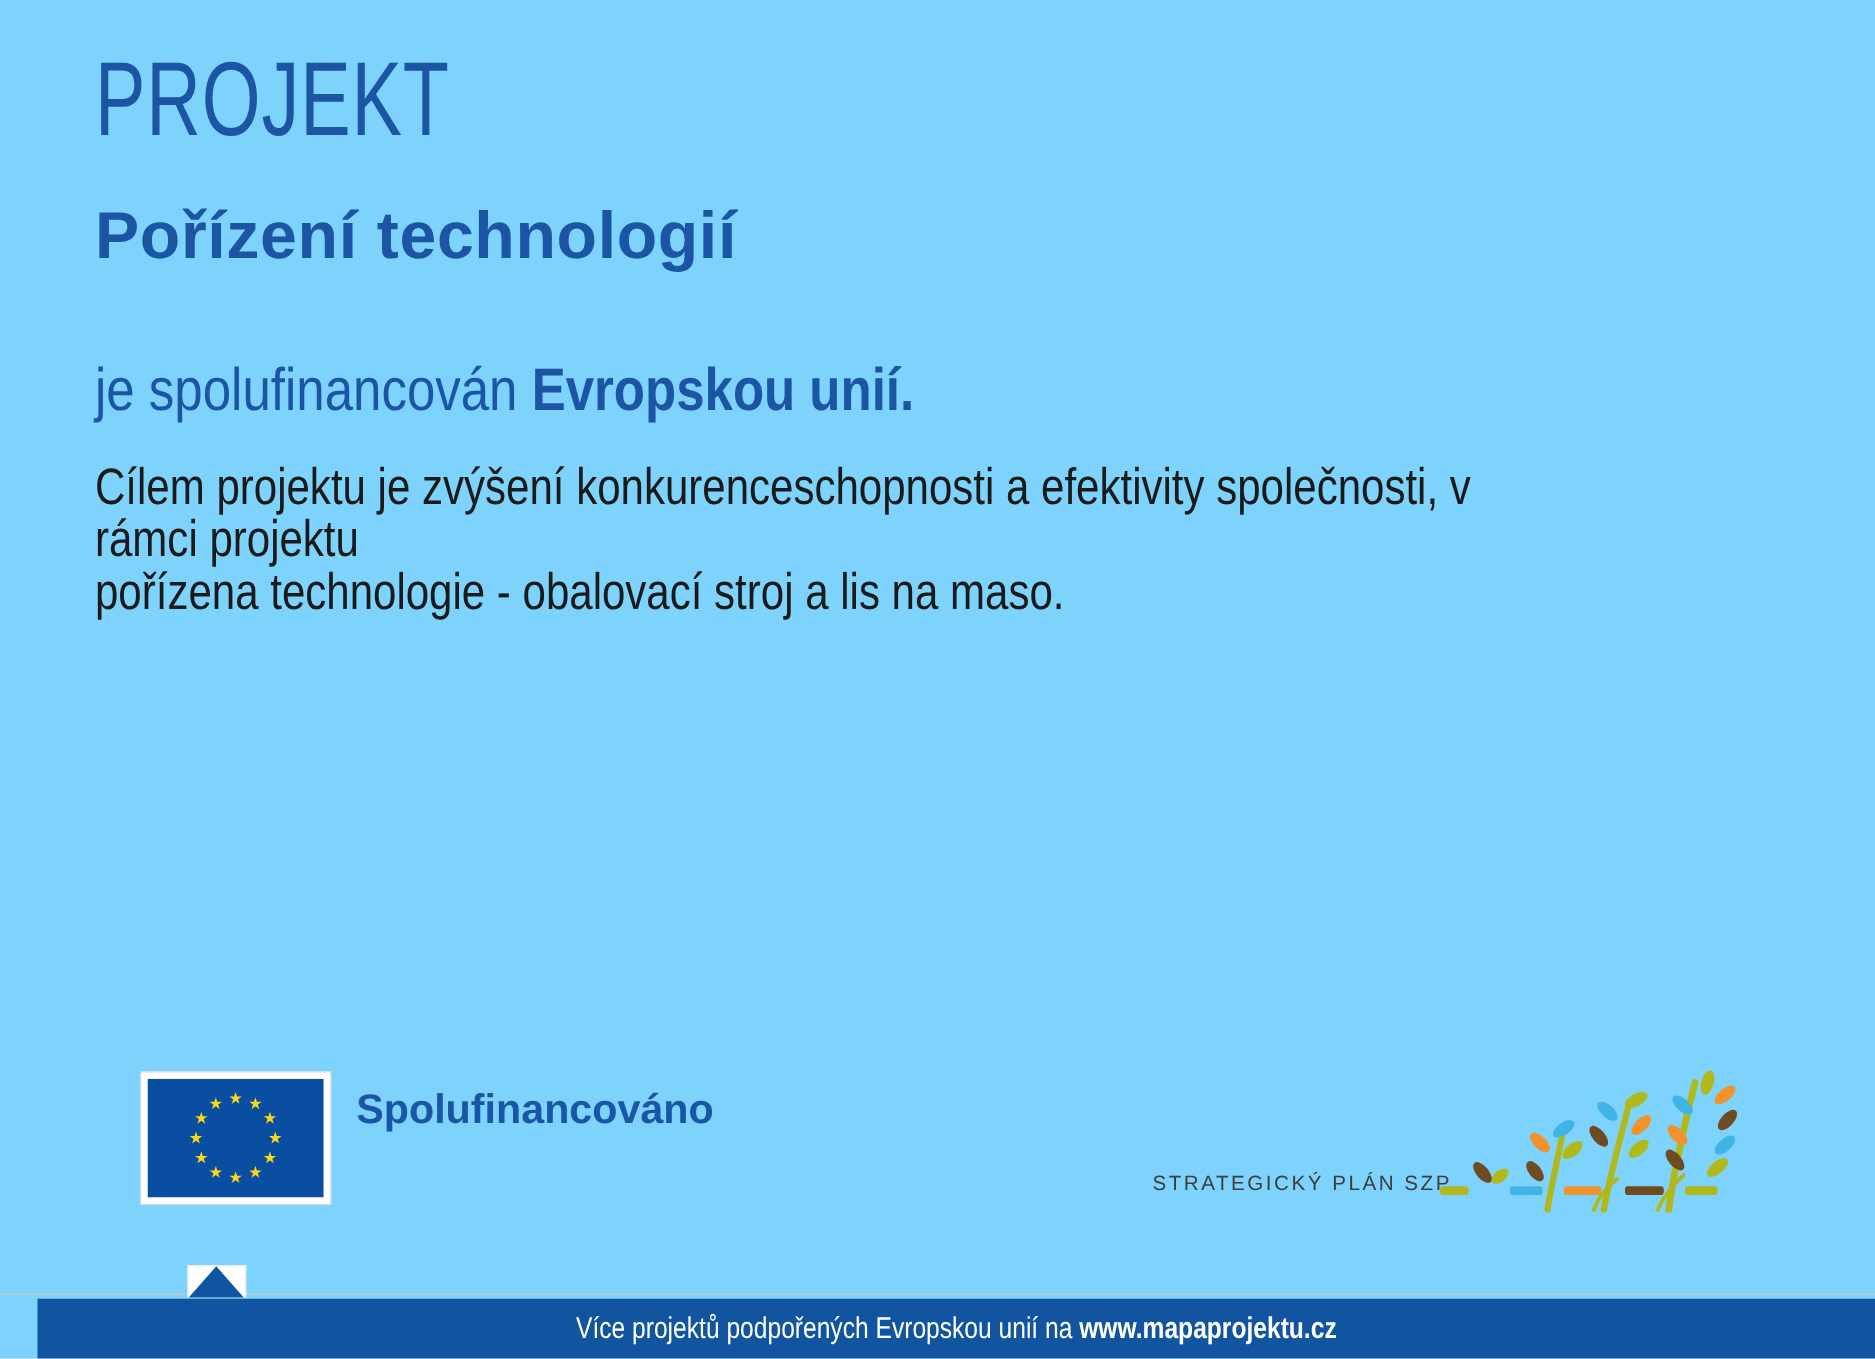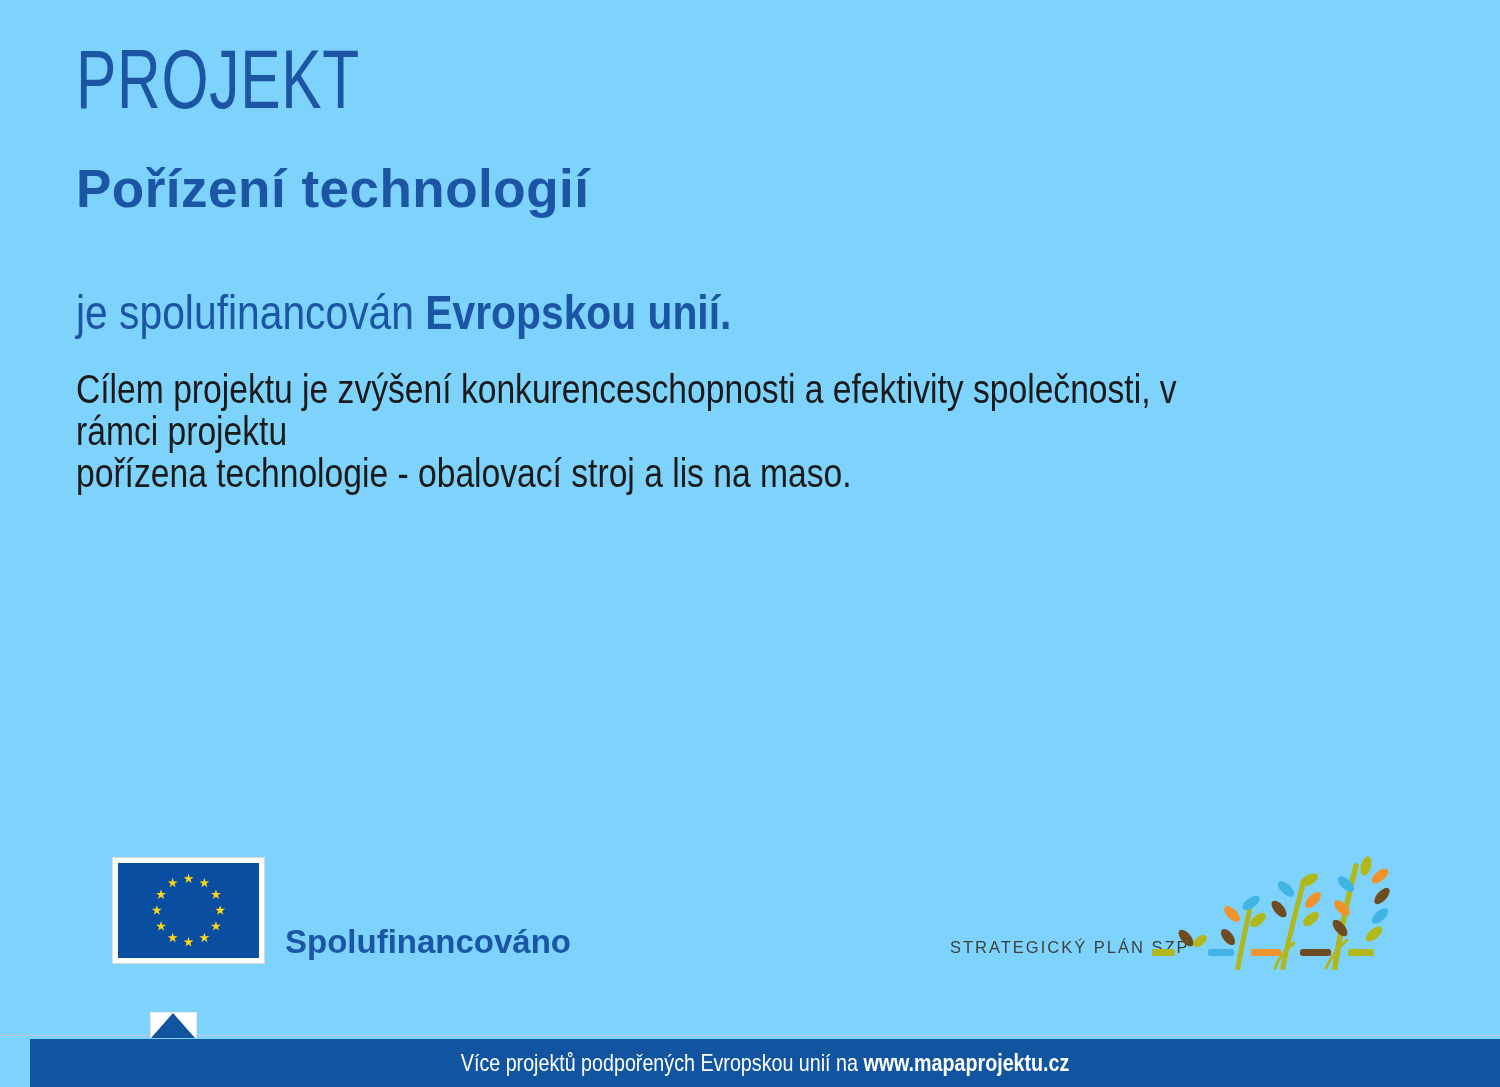--- a/index.html
+++ b/index.html
@@ -34,36 +34,36 @@
   .subtitle .bold{font-weight:700;}
   .description{
     position:absolute;left:76px;top:368px;
     font-size:41px;line-height:42px;font-weight:400;
     color:#1a1a1a;
     white-space:pre-line;
     transform:scaleX(0.82);transform-origin:0 0;
   }
 
   
-  .eu-logo{position:absolute;left:92px;top:857px;display:flex;align-items:flex-end;padding-left:20px;}
+  .eu-logo{position:absolute;left:92px;top:857px;display:flex;align-items:flex-start;padding-left:20px;}
   .eu-flag-frame{
     background:#ffffff;border:1px solid #d9d9d9;padding:5px;
     width:141px;height:95px;box-sizing:content-box;flex:0 0 auto;
   }
   .eu-text{
     margin-left:20px;margin-top:8px;
     font-size:33px;line-height:44px;font-weight:700;color:#1a56a5;
     white-space:nowrap;
   }
 
   
   .szp-label{
     position:absolute;left:922px;top:939px;
     font-size:16.5px;line-height:1;letter-spacing:2px;
-    color:#3e3e3d;white-space:nowrap;margin-left:28px;
+    color:#3e3e3d;white-space:nowrap;
   }
   .szp-plants{position:absolute;left:1150px;top:856px;width:245px;height:114px;}
 
   
   .hairline{position:absolute;left:0;right:0;top:1035px;height:1px;background:#c7c7c7;}
   .triangle-box{
     position:absolute;left:150px;top:1012px;width:45px;height:25px;
     background:#ffffff;border:1px solid #ececec;border-bottom:none;z-index:2;
   }
   .triangle{

